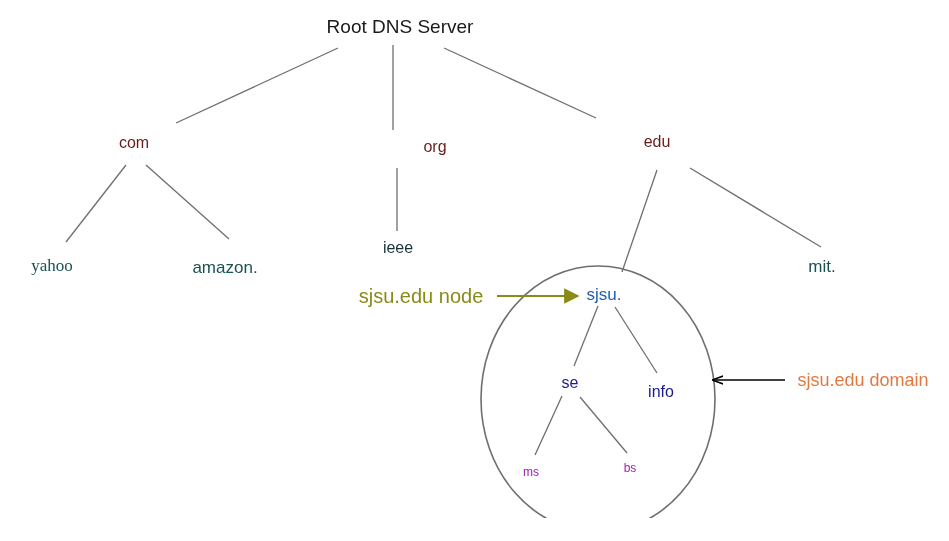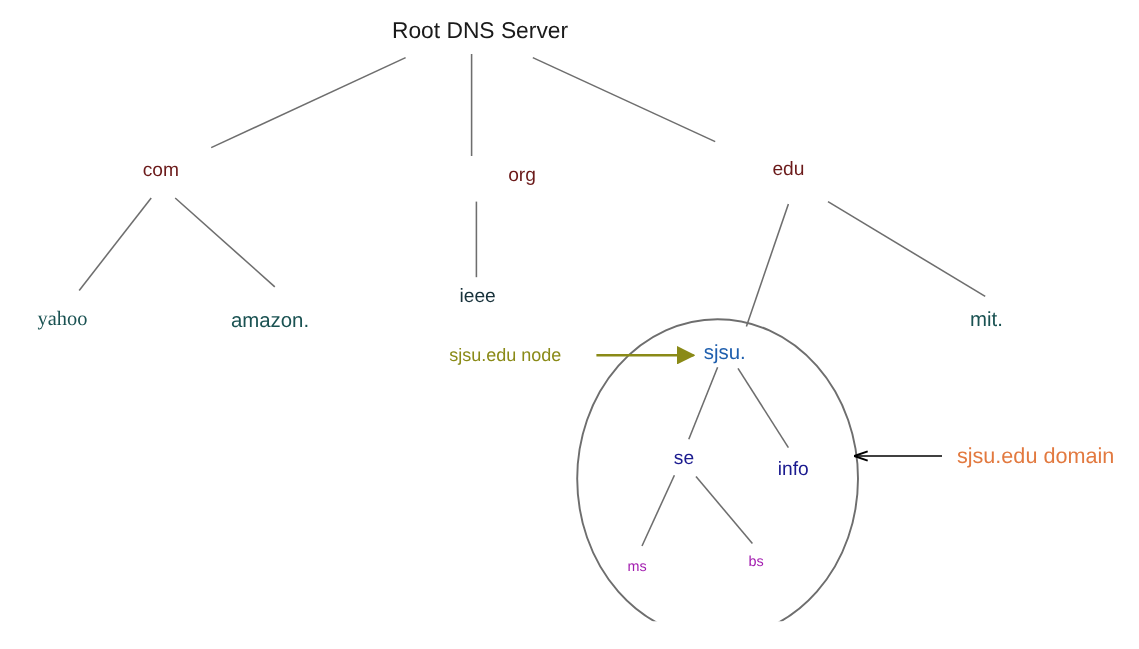--- a/index.html
+++ b/index.html
@@ -31,21 +31,21 @@
     transform: translate(-50%, -50%);
     font-family: "Liberation Sans", sans-serif;
   }
   .lvl-root   { font-size: 19px; color: #1a1a1a; }
   .lvl-tld    { font-size: 16px; color: #6b1a1a; }
   .lvl-teal   { font-size: 17px; color: #1a5252; }
   .lvl-ieee   { font-size: 16px; color: #17313a; }
   .lvl-sjsu   { font-size: 17px; color: #1f5fae; }
   .lvl-navy   { font-size: 16px; color: #1b1b8f; }
   .lvl-leaf   { font-size: 12px; color: #a21caf; }
-  .ann-olive  { font-size: 15px; color: #8a8a17; }
+  .ann-olive  { font-size: 20px; color: #8a8a17; }
   .ann-orange { font-size: 18px; color: #e2793f; }
 </style>
 </head>
 <body>
 
 <div id="canvas">
 
   <svg id="diagram-svg" viewBox="0 0 949 541" xmlns="http://www.w3.org/2000/svg">
     <defs>
       <marker id="arrow-olive" viewBox="0 0 10 10" refX="9" refY="5" markerWidth="7" markerHeight="7" orient="auto-start-reverse">

